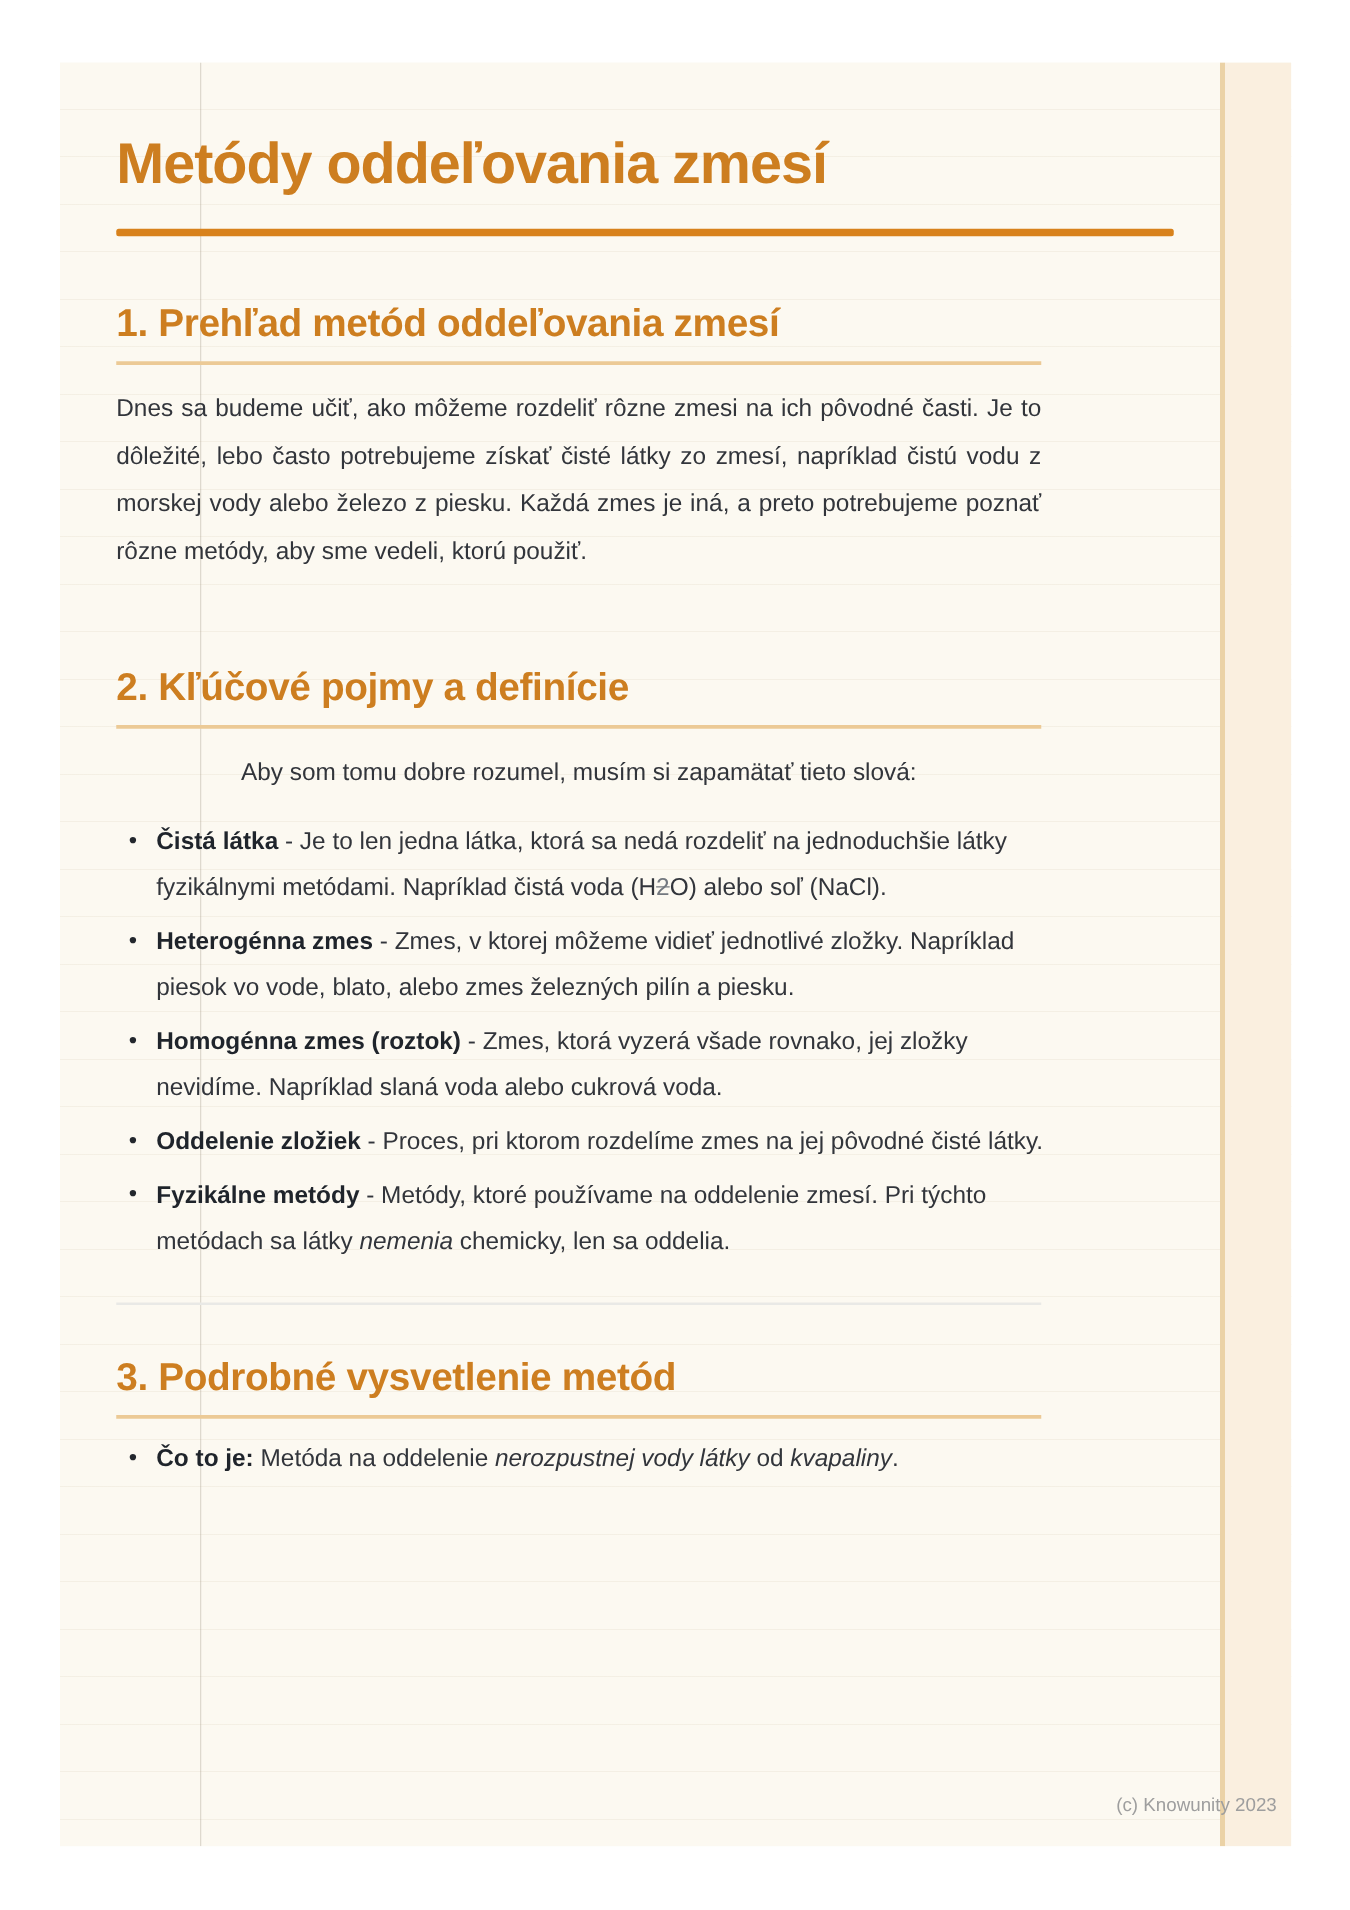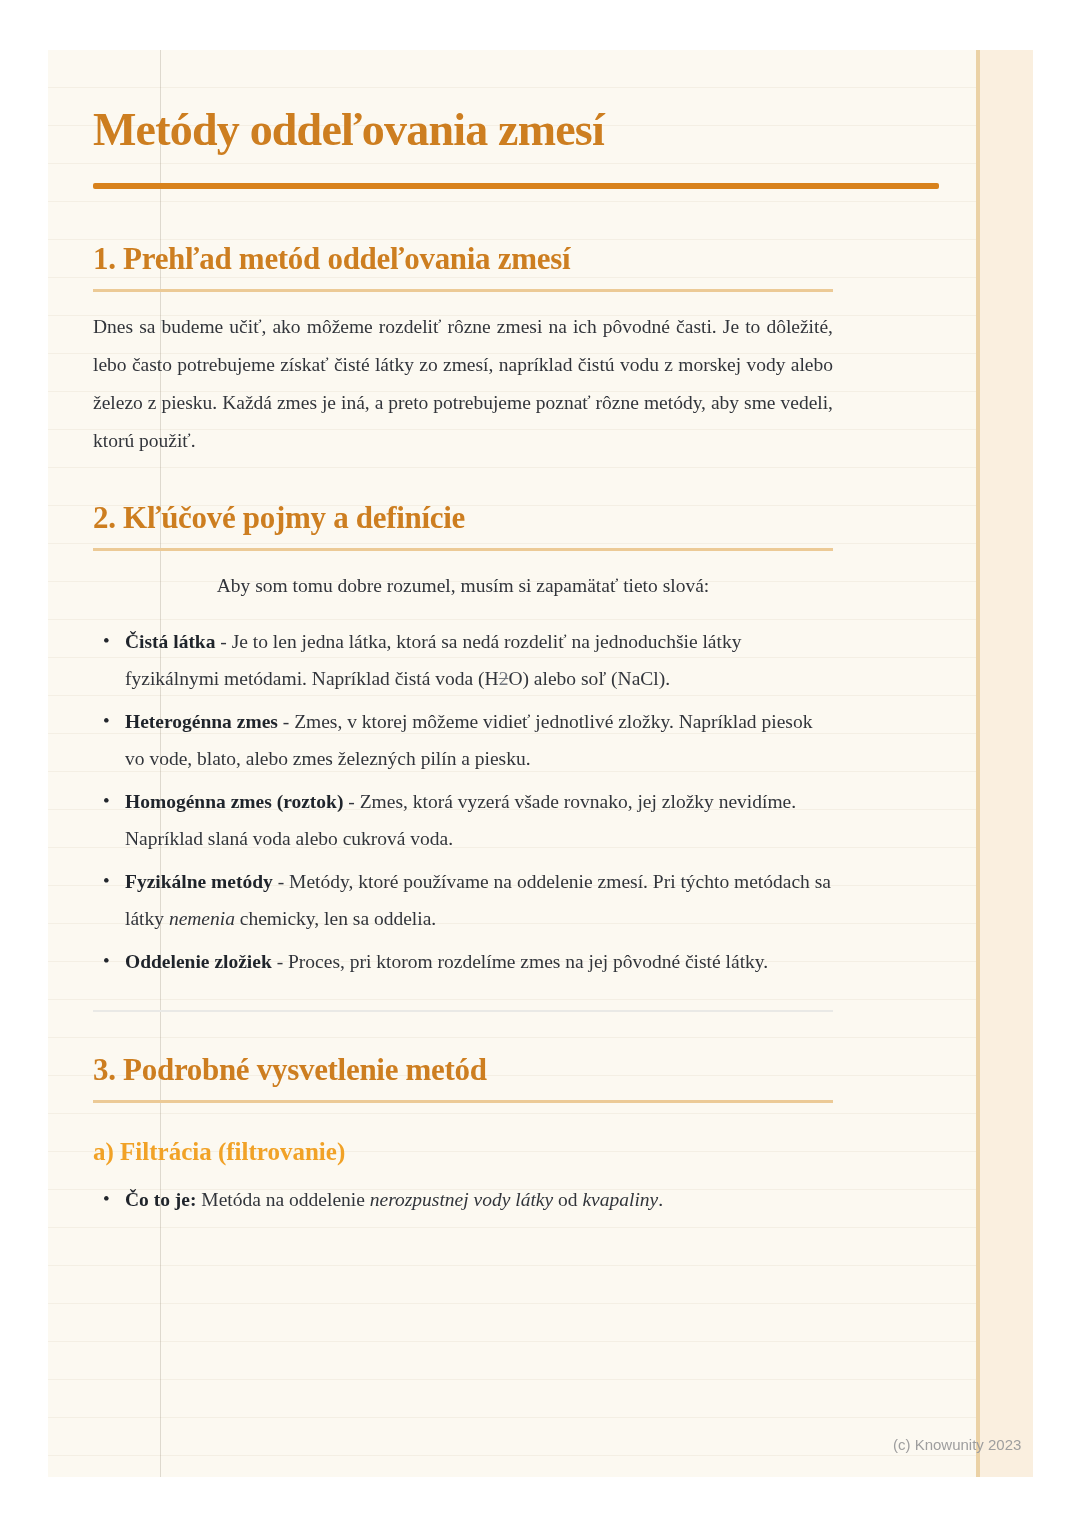--- a/index.html
+++ b/index.html
@@ -15,35 +15,35 @@
   }
   .margin-line{
     position:absolute;left:112px;top:0;bottom:0;width:1px;
     background:rgba(165,158,140,0.35);
   }
   .edge-strip{
     position:absolute;right:0;top:0;bottom:0;width:53px;
     background:var(--strip-bg,#faefdf);
     border-left:4px solid var(--strip-border,#ebd2a6);
   }
-  .content{position:relative;padding:53px 0 0 45px;width:860px;font-family:Liberation Serif, serif;}
+  .content{position:relative;padding:53px 0 0 45px;width:860px;}
   h1{
     margin:0;font-size:46px;line-height:54px;font-weight:700;
     color:var(--heading-orange,#cd7e20);letter-spacing:-0.8px;
   }
   .title-rule{
     width:846px;height:6px;margin-top:26px;border-radius:2px;
     background:var(--rule-orange,#d8821c);
   }
   h2{
     margin:0;font-size:31px;line-height:36px;font-weight:700;
     color:var(--heading-orange,#cd7e20);letter-spacing:-0.3px;
   }
   .mt-s1{margin-top:52px;}
-  .mt-s2{margin-top:40px;}
+  .mt-s2{margin-top:72px;}
   .mt-s3{margin-top:40px;}
   .h2-rule{
     width:740px;height:3px;margin-top:12px;
     background:var(--rule-light,#ecca96);
   }
   p.body{
     margin:16px 0 0;width:740px;font-size:19.5px;line-height:38px;
     color:var(--body-text,#32353b);text-align:justify;
   }
   p.intro{text-align:center;margin-top:16px;}
@@ -88,30 +88,29 @@
     <p class="body">Dnes sa budeme učiť, ako môžeme rozdeliť rôzne zmesi na ich pôvodné časti. Je to dôležité, lebo často potrebujeme získať čisté látky zo zmesí, napríklad čistú vodu z morskej vody alebo železo z piesku. Každá zmes je iná, a preto potrebujeme poznať rôzne metódy, aby sme vedeli, ktorú použiť.</p>
 
     <h2 class="mt-s2">2. Kľúčové pojmy a definície</h2>
     <div class="h2-rule"></div>
     <p class="body intro">Aby som tomu dobre rozumel, musím si zapamätať tieto slová:</p>
 
     <ul class="terms">
       <li><span class="b">Čistá látka</span><span> - Je to len jedna látka, ktorá sa nedá rozdeliť na jednoduchšie látky fyzikálnymi metódami. Napríklad čistá voda (H</span><span class="strike">2</span><span>O) alebo soľ (NaCl).</span></li>
       <li><span class="b">Heterogénna zmes</span><span> - Zmes, v ktorej môžeme vidieť jednotlivé zložky. Napríklad piesok vo vode, blato, alebo zmes železných pilín a piesku.</span></li>
       <li><span class="b">Homogénna zmes (roztok)</span><span> - Zmes, ktorá vyzerá všade rovnako, jej zložky nevidíme. Napríklad slaná voda alebo cukrová voda.</span></li>
+      <li><span class="b">Oddelenie zložiek</span><span> - Proces, pri ktorom rozdelíme zmes na jej pôvodné čisté látky.</span></li>
       <li><span class="b">Fyzikálne metódy</span><span> - Metódy, ktoré používame na oddelenie zmesí. Pri týchto metódach sa látky </span><span class="i">nemenia</span><span> chemicky, len sa oddelia.</span></li>
-      <li><span class="b">Oddelenie zložiek</span><span> - Proces, pri ktorom rozdelíme zmes na jej pôvodné čisté látky.</span></li>
     </ul>
 
     <div class="divider"></div>
 
     <h2 class="mt-s3">3. Podrobné vysvetlenie metód</h2>
     <div class="h2-rule"></div>
 
-    <h3>a) Filtrácia (filtrovanie)</h3>
 
     <ul class="terms single">
       <li><span class="b">Čo to je:</span><span> Metóda na oddelenie </span><span class="i">nerozpustnej vody látky</span><span> od </span><span class="i">kvapaliny</span><span>.</span></li>
     </ul>
 
   </div>
 </div>
 
 <div class="copyright">(c) Knowunity 2023</div>
 

